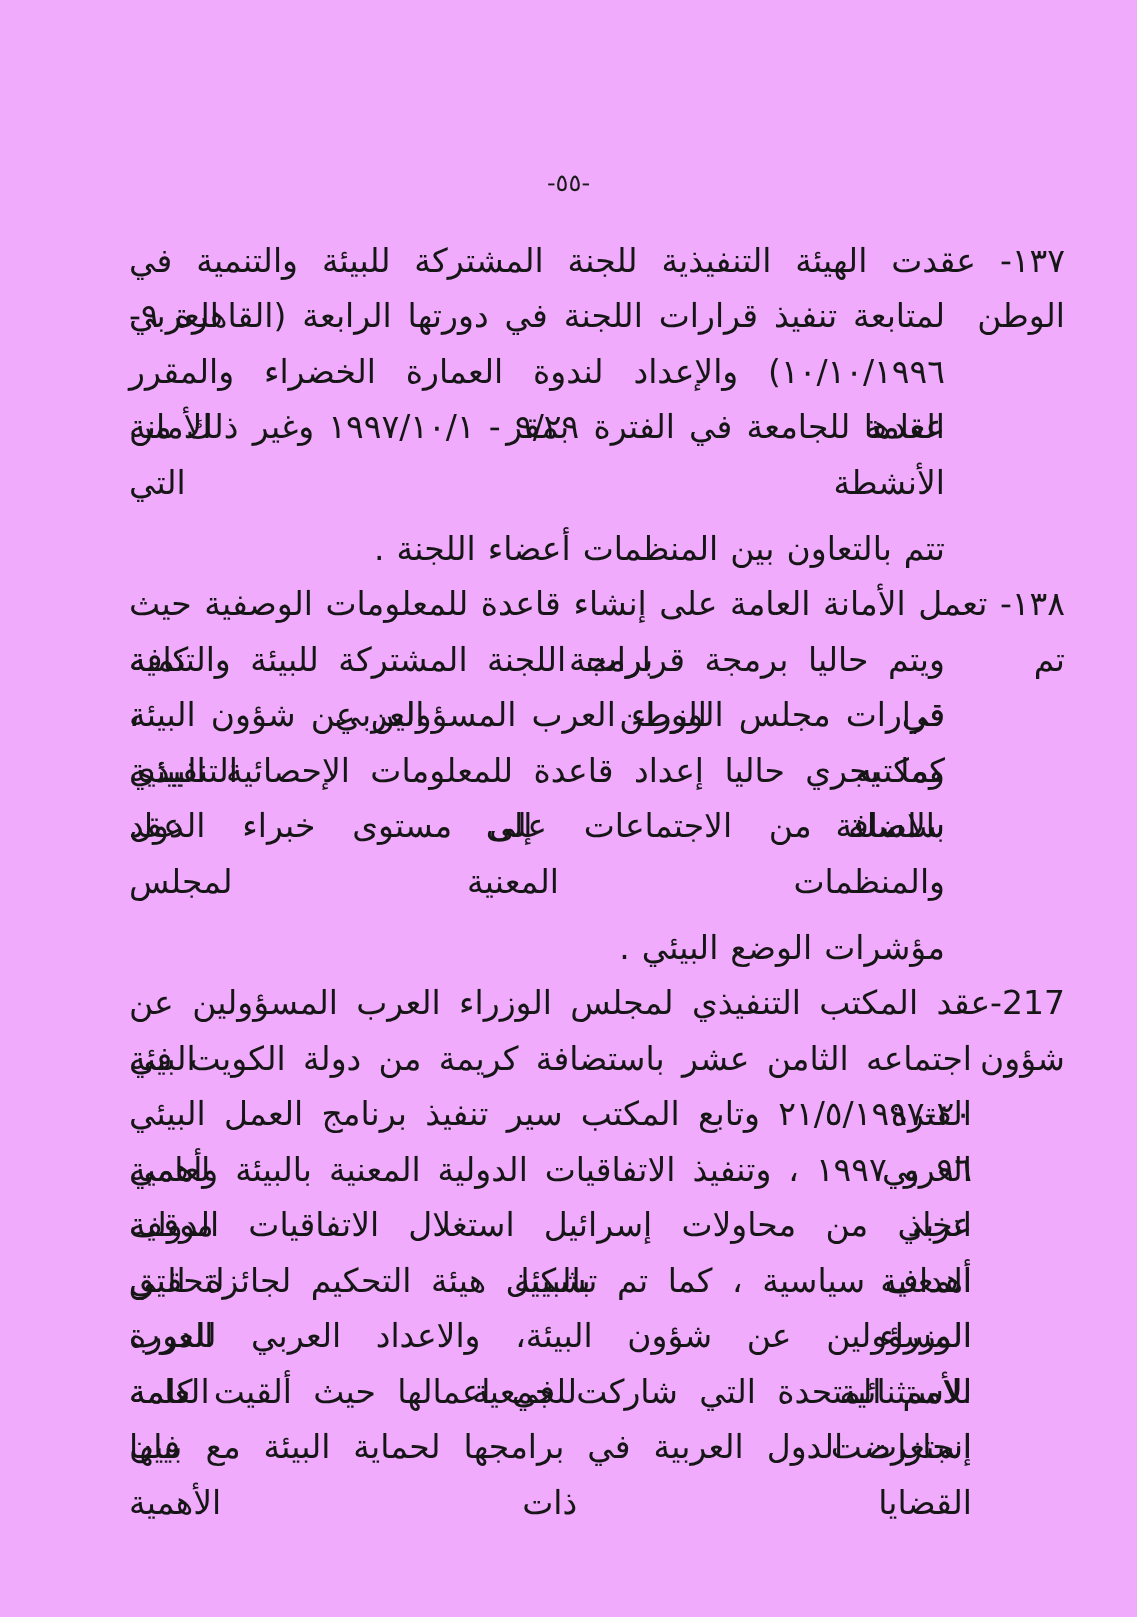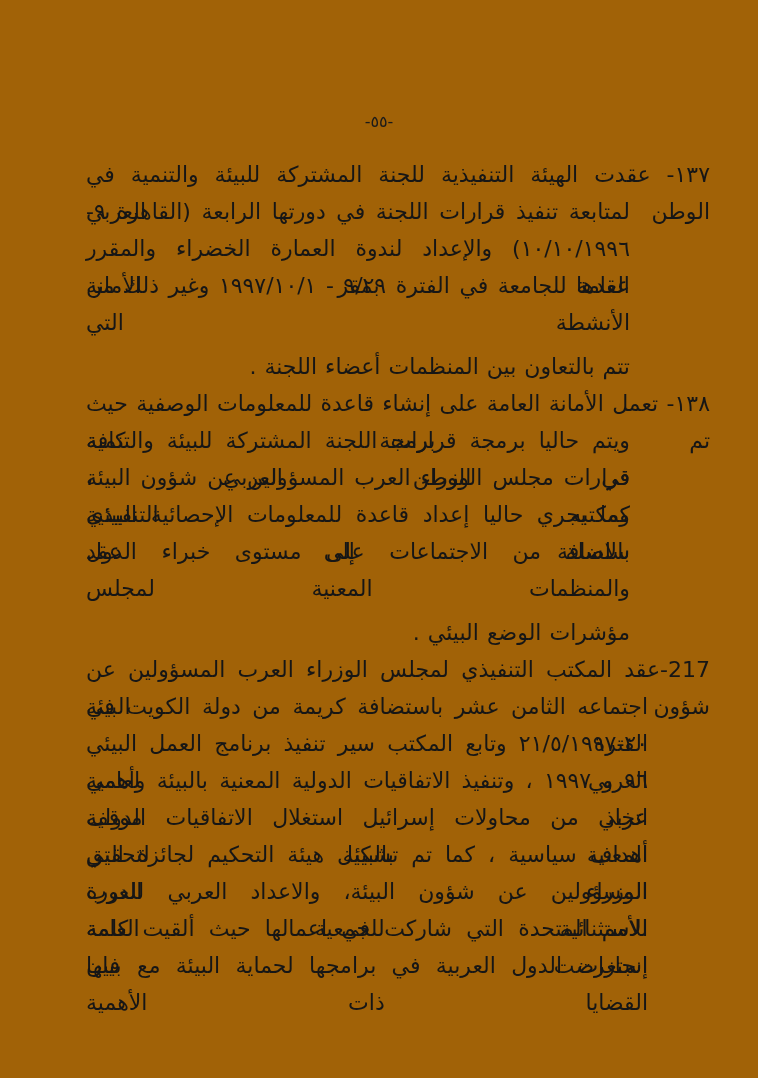--- a/index.html
+++ b/index.html
@@ -4,21 +4,21 @@
 <style>
   html, body {
     margin: 0;
     padding: 0;
     background: #ffffff;
   }
   .page {
     position: relative;
     width: 758px;
     height: 1078px;
-    background: #a16207;
+    background: #f0abfc;
     overflow: hidden;
     font-family: "DejaVu Sans", sans-serif;
     color: #161616;
   }
   .pagenum {
     position: absolute;
     top: 112px;
     left: 0;
     width: 100%;
     text-align: center;

